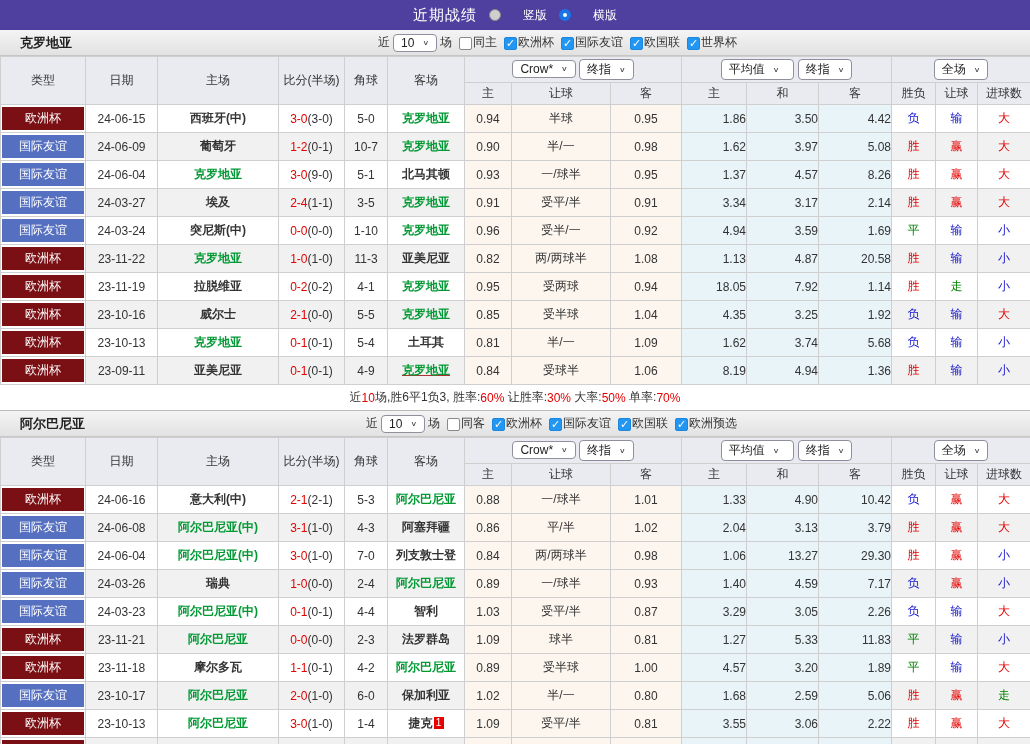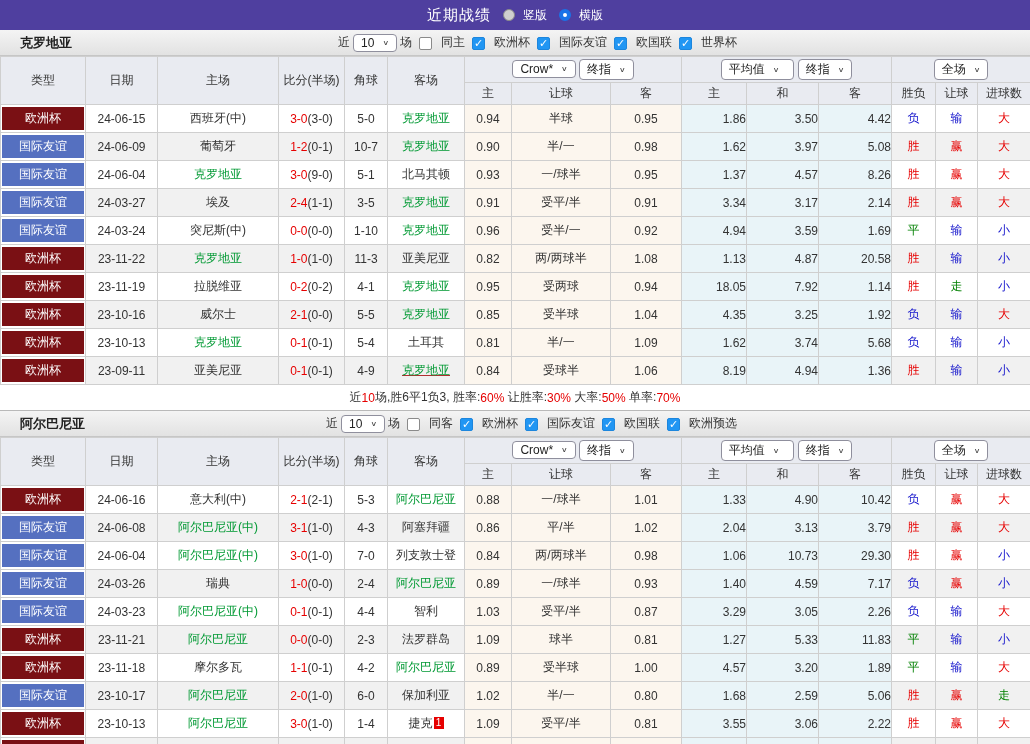--- a/index.html
+++ b/index.html
@@ -2,52 +2,52 @@
 <html><head>
 <meta charset="utf-8">
 <style>
   html,body{margin:0;padding:0;background:#fff;}
   body{width:1030px;font-family:"Liberation Sans","DejaVu Sans",sans-serif;font-size:12px;color:#333;}
   .page{width:1030px;}
 
   
   .topbar{height:30px;background:#4f3f9f;display:flex;align-items:center;justify-content:center;gap:12px;}
   .topbar-title{color:#fff;font-weight:normal;font-size:15px;letter-spacing:1px;}
-  .radio-opt{display:inline-flex;align-items:center;gap:8px;color:#fff;font-size:12px;cursor:pointer;}
+  .radio-opt{display:inline-flex;align-items:center;gap:22px;color:#fff;font-size:12px;cursor:pointer;}
   .radio{width:12px;height:12px;border-radius:50%;box-sizing:border-box;display:inline-block;}
   .radio.unsel{background:#cfcfcf;border:1px solid #8a8a8a;}
   .radio.sel{background:#fff;border:4px solid #1a73e8;}
 
   
   .sec-header{height:26px;background:linear-gradient(#f4f4f4,#e2e2e2);border-bottom:1px solid #c6c6c6;display:flex;align-items:center;padding-left:20px;box-sizing:border-box;}
   .sec-title{font-weight:bold;font-size:13px;color:#222;}
   .sec-controls{margin-left:auto;margin-right:293px;display:flex;align-items:center;gap:3px;white-space:nowrap;}
   .ctl-label{color:#333;}
   .dd{display:inline-flex;align-items:center;gap:8px;background:#fff;border:1px solid #8f8f9d;border-radius:4px;padding:1px 7px;font-size:12px;color:#222;cursor:pointer;}
   .chev{font-size:9px;color:#444;transform:scaleY(.75);}
   .cb{width:13px;height:13px;box-sizing:border-box;border:1px solid #8a8a8a;border-radius:2px;background:#fff;display:inline-block;cursor:pointer;position:relative;top:1px;}
   .cb.checked{background:#2196f3;border-color:#1d86dd;}
   .cb.checked::after{content:"✓";position:absolute;left:1px;top:-1px;color:#fff;font-size:11px;line-height:13px;}
-  .cb-group{display:inline-flex;align-items:center;gap:9px;margin-left:4px;}
+  .cb-group{display:inline-flex;align-items:center;gap:1px;margin-left:4px;}
 
   
   table{border-collapse:collapse;table-layout:fixed;width:1030px;}
   th,td{border:1px solid #cfcfcf;text-align:center;padding:0;white-space:nowrap;overflow:hidden;font-weight:normal;}
   thead th{background:#e9ebf1;color:#333;}
   tr.h1 th{height:25px;}
   tr.h2 th{height:21px;}
   tbody td{height:25px;background:#fff;}
   tbody tr.alt td{background:#f1f1f1;}
   tbody td.cream{background:#fcf6ee !important;margin-left:36px;}
   tbody td.cyan{background:#e9f4f8 !important;text-align:right;}
   td.col-league{padding:1px;background:#fff !important;}
   .badge{height:23px;display:flex;align-items:center;justify-content:center;color:#fff;font-size:12px;}
   .badge-cup{background:#7a1014;}
   .badge-friendly{background:#5570c0;}
-  .team{color:#333;cursor:pointer;}
+  .team{color:#333;cursor:pointer;font-weight:bold;}
   .team.hl{color:#009933;}
   .team.u{text-decoration:underline;text-decoration-color:#b03030;}
   .rc{display:inline-block;background:#e60000;color:#fff;font-size:10px;line-height:12px;width:10px;height:12px;margin-left:1px;vertical-align:1px;}
   .score-main{color:#e60000;}
   .score-half{color:#333;}
   .c-red{color:#e60000;}
   .c-blue{color:#1414cc;}
   .c-green{color:#008000;}
 
   
@@ -507,21 +507,21 @@
             </td>
             <td>24-06-04</td>
             <td><span class="team hl">阿尔巴尼亚(中)</span></td>
             <td><span class="score-main">3-0</span><span class="score-half">(1-0)</span></td>
             <td>7-0</td>
             <td><span class="team">列支敦士登</span></td>
             <td class="cream">0.84</td>
             <td class="cream">两/两球半</td>
             <td class="cream">0.98</td>
             <td class="cyan">1.06</td>
-            <td class="cyan">10.73</td>
+            <td class="cyan">13.27</td>
             <td class="cyan">29.30</td>
             <td><span class="c-red">胜</span></td>
             <td><span class="c-red">赢</span></td>
             <td><span class="c-blue">小</span></td>
           </tr>
           <tr class="alt">
             <td class="col-league">
               <div class="badge badge-friendly">国际友谊</div>
             </td>
             <td>24-03-26</td>

